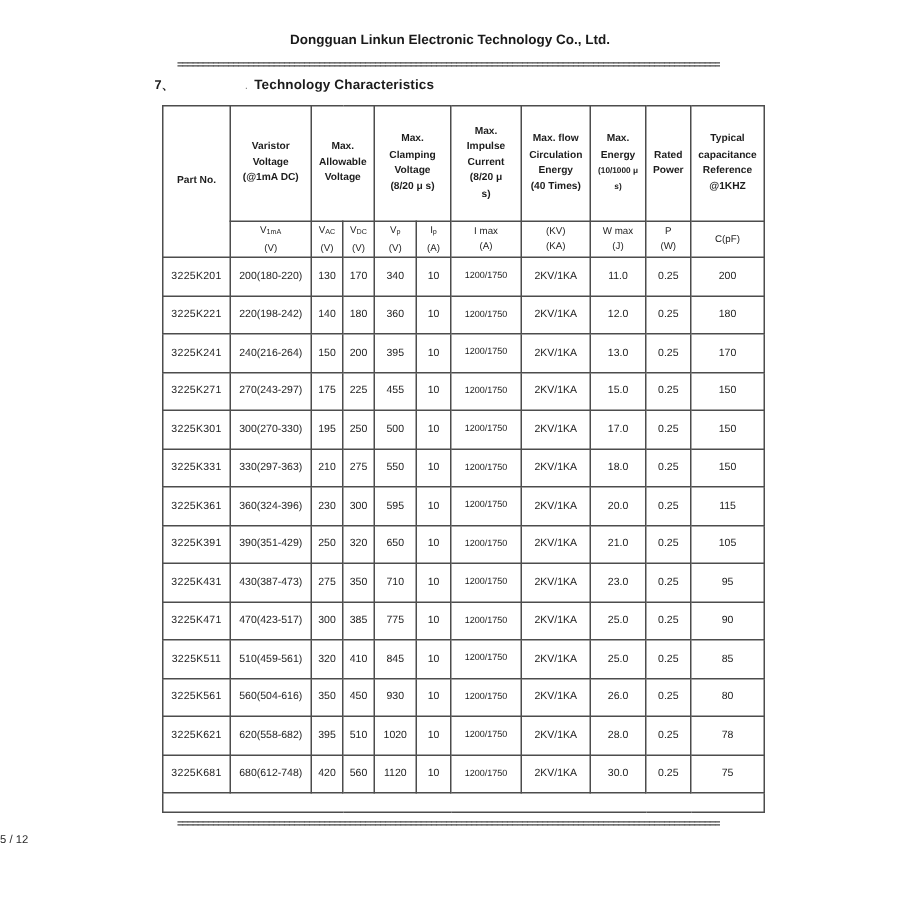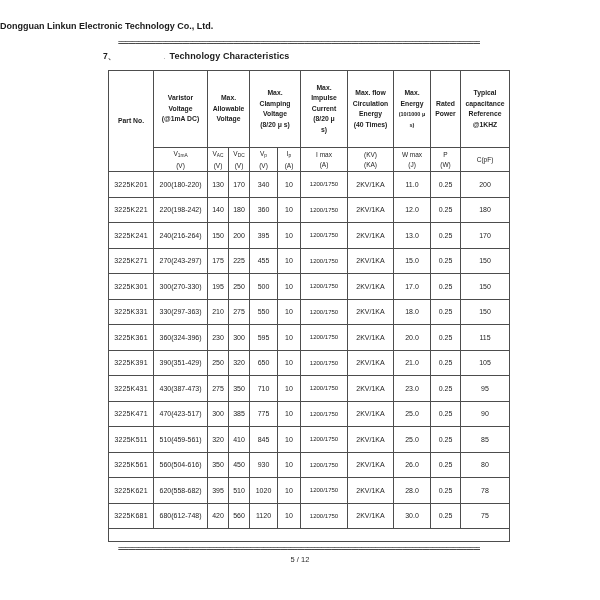--- a/index.html
+++ b/index.html
@@ -6,21 +6,21 @@
   html,body { width:600px; height:600px; }
   body {
     background:#ffffff;
     font-family:"Liberation Sans", sans-serif;
     color:#1c1c1c;
     position:relative;
     overflow:hidden;
   }
   .company-title {
     position:absolute; top:21px; left:0; width:600px;
-    text-align:left; font-weight:bold; font-size:9px; color:#1a1a1a;
+    text-align:center; font-weight:bold; font-size:9px; color:#1a1a1a;
   }
   .sep {
     position:absolute; left:118px; width:362px; height:9px;
     overflow:hidden; white-space:nowrap;
     font-size:7.5px; font-weight:bold; letter-spacing:-1px; color:#4b4b4b;
     line-height:8px;
   }
   .sep-top { top:39px; }
   .sep-bottom { top:545px; }
   .section-heading {
@@ -45,21 +45,21 @@
   tr.erow  { height:13px; }
   th.top-th { font-size:6.8px; font-weight:bold; line-height:10.5px; }
   .hdr-small { font-size:5.5px; font-weight:bold; }
   th.sub-th { font-size:6.5px; font-weight:normal; line-height:9.5px; }
   th.sub-th sub { font-size:4.8px; vertical-align:-1px; letter-spacing:0; }
   td.dcell { font-size:7px; }
   td.c6 { font-size:6px; }
   td.c0 { letter-spacing:0.2px; }
   .page-num {
     position:absolute; top:555px; left:0; width:600px;
-    text-align:center; font-size:7.5px; color:#2a2a2a;
+    text-align:left; font-size:7.5px; color:#2a2a2a;
   }
 </style>
 </head>
 <body>
 
 <div class="company-title">Dongguan Linkun Electronic Technology Co., Ltd.</div>
 
 <div class="sep sep-top">========================================================================================================================================</div>
 
 <div class="section-heading">

